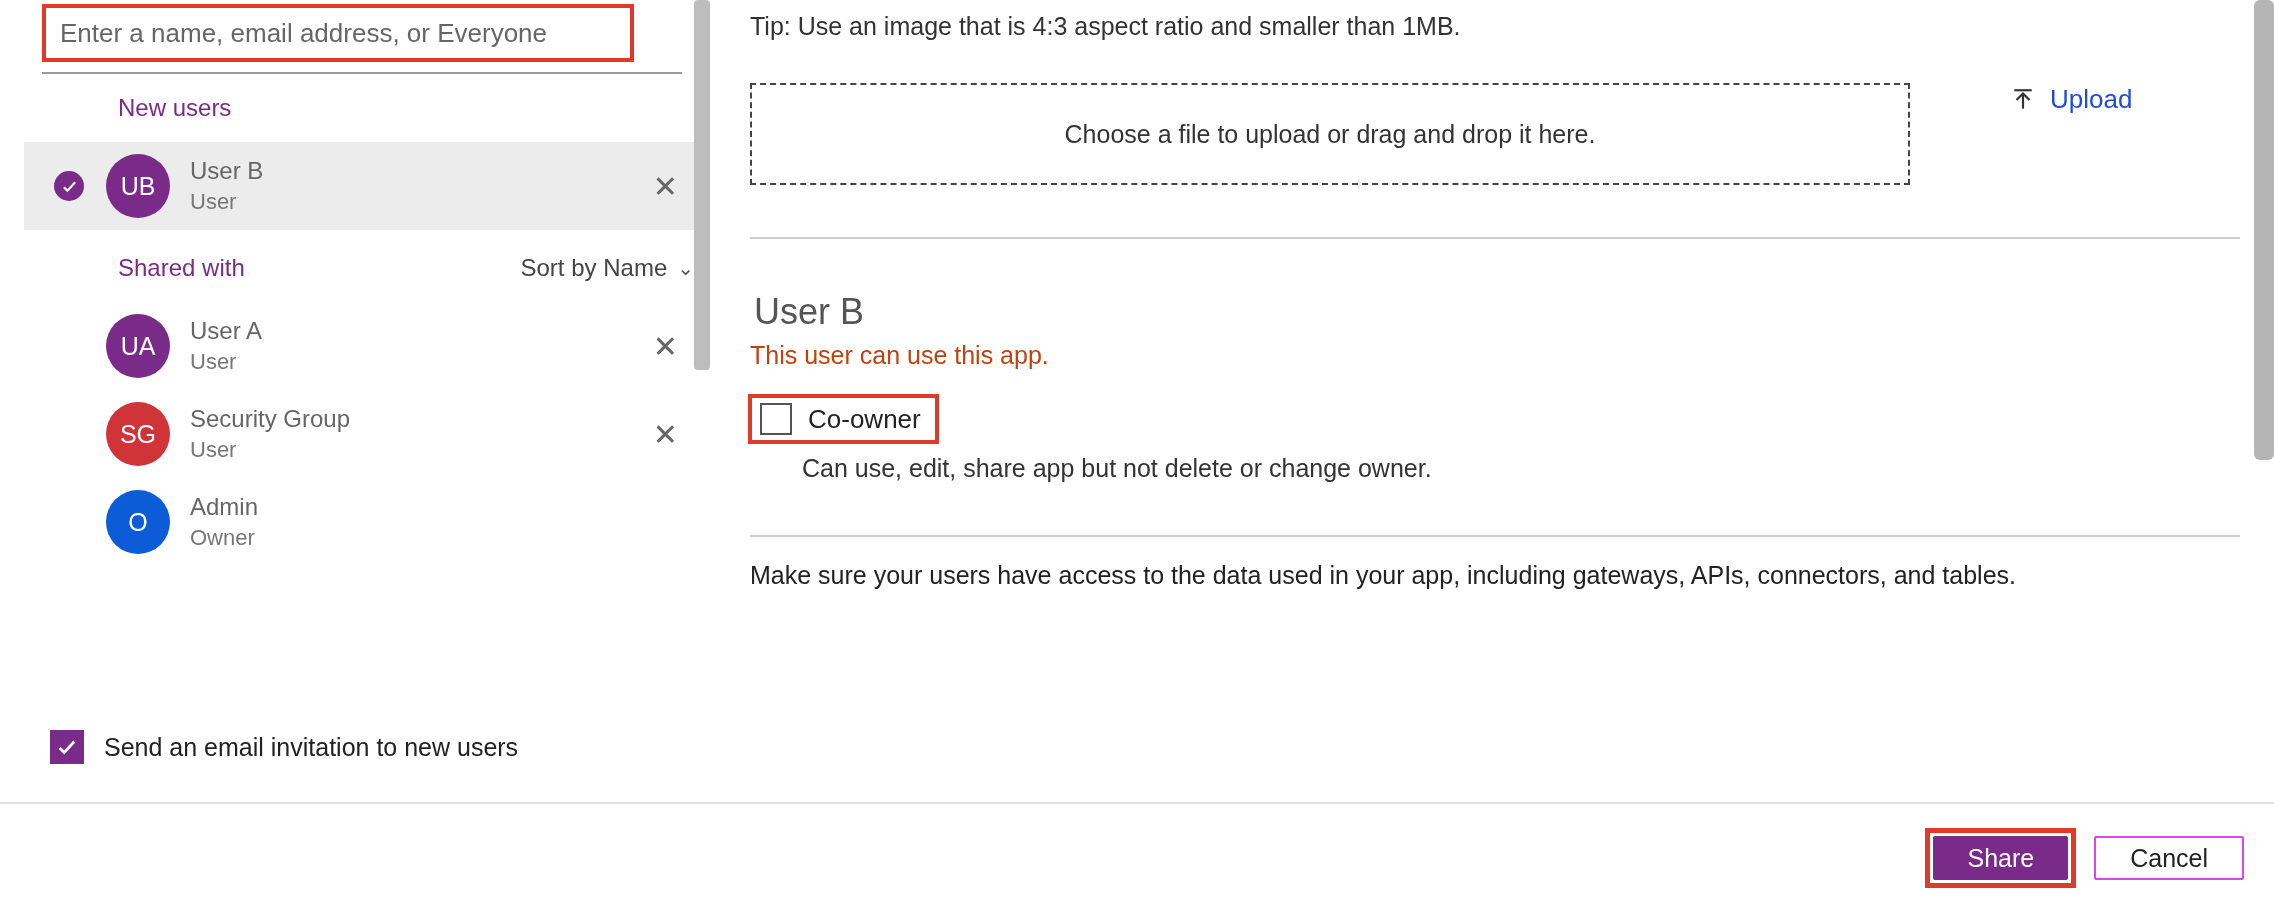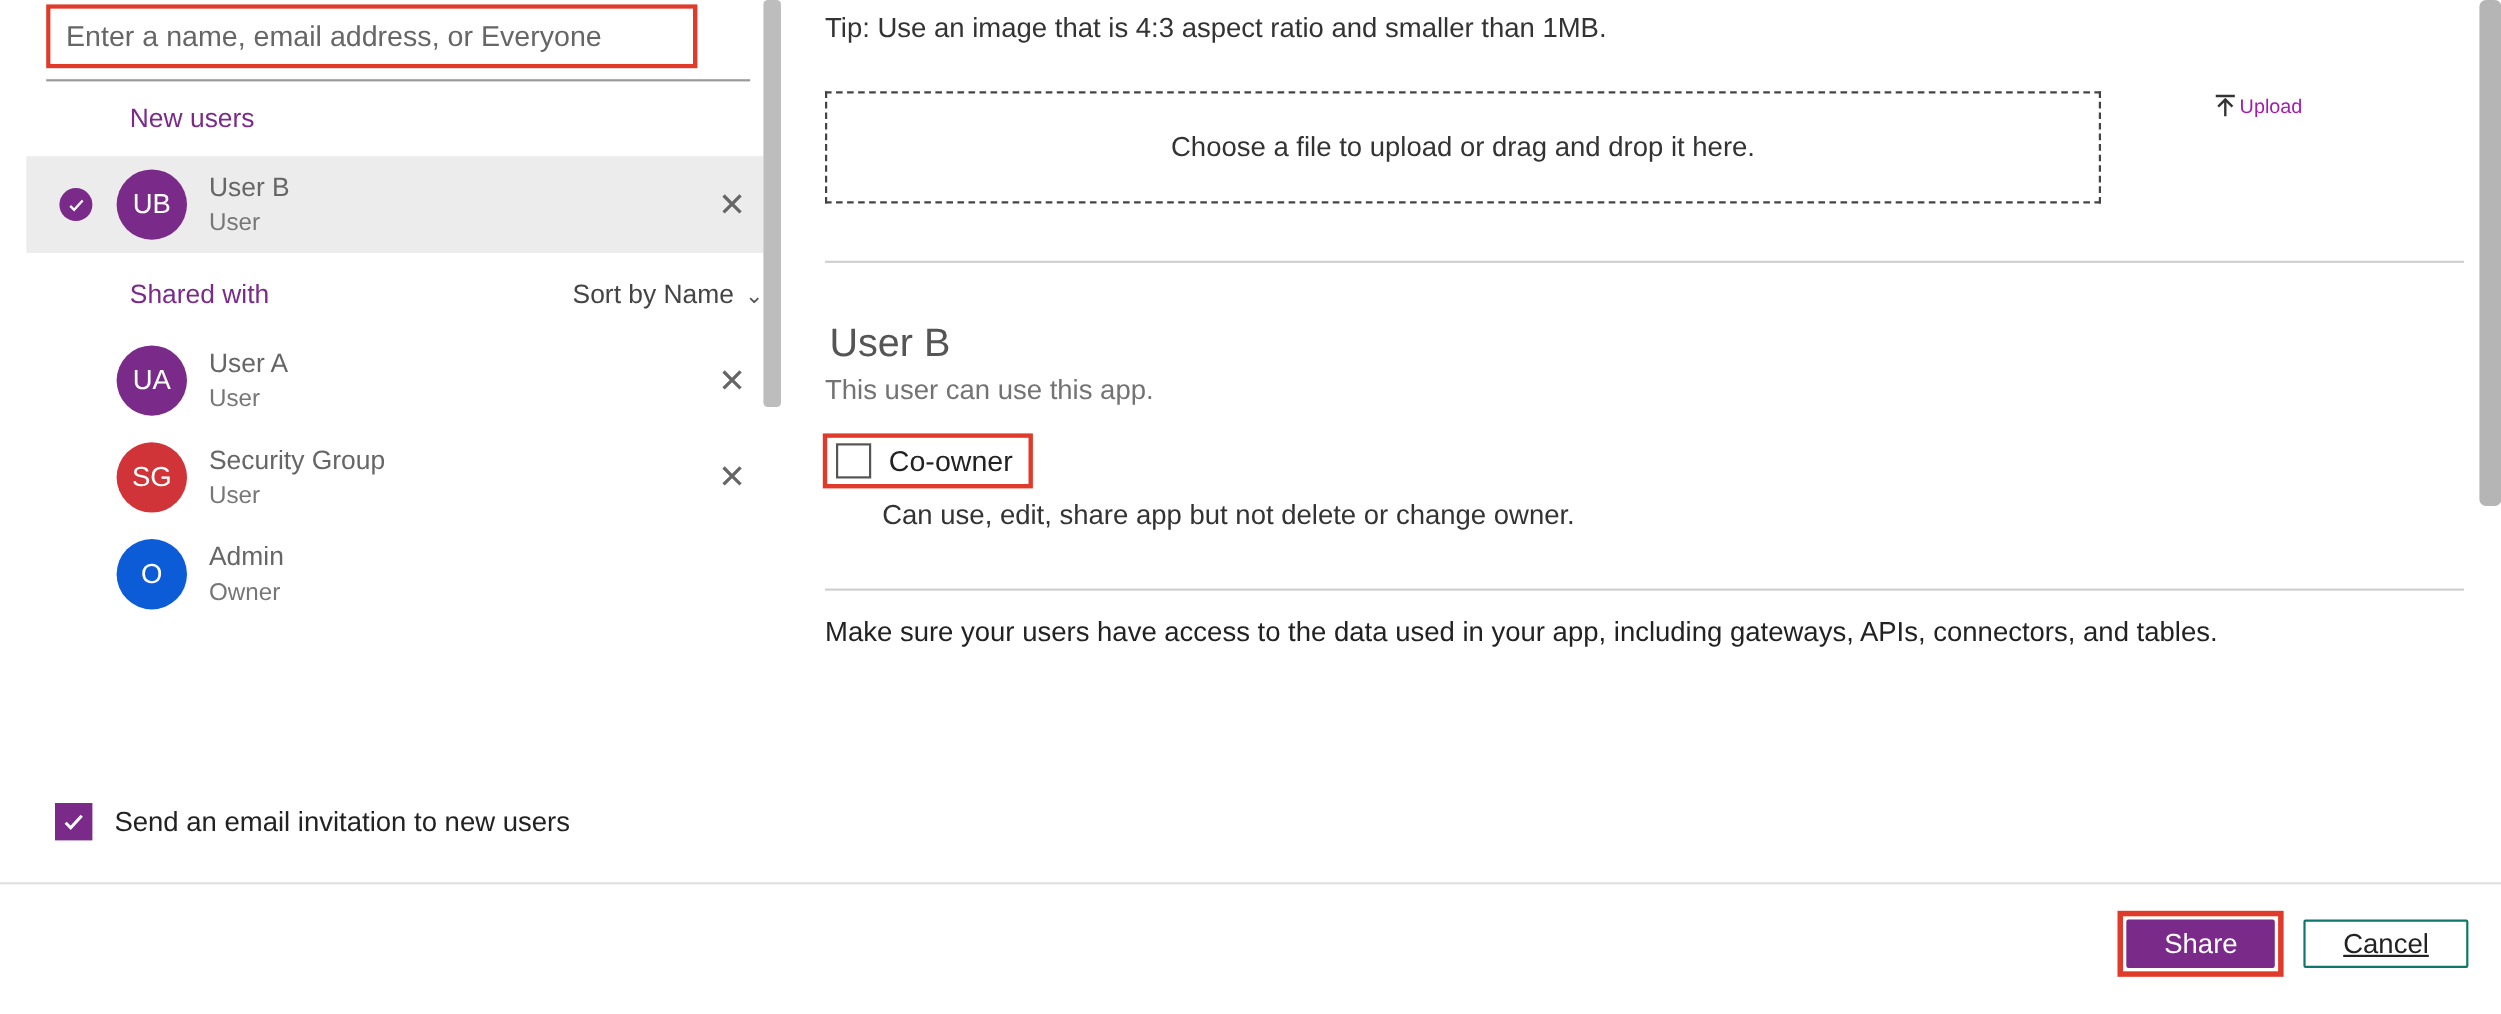--- a/index.html
+++ b/index.html
@@ -38,47 +38,47 @@
   .email-opt { position: absolute; left: 50px; top: 730px; display: flex; align-items: center; gap: 20px; }
   .check-sq { width: 34px; height: 34px; background: #7a2b8a; display: flex; align-items: center; justify-content: center; }
   .check-sq svg { width: 22px; height: 22px; }
   .email-label { font-size: 25px; color: #222; }
 
   .divider-h { position: absolute; left: 0; top: 802px; width: 2274px; border-top: 2px solid #e0e0e0; }
 
   .right-panel { position: absolute; left: 740px; top: 0; width: 1510px; }
   .tip-text { font-size: 25px; color: #333; margin-top: 12px; margin-left: 10px; }
   .dropzone { margin-top: 42px; margin-left: 10px; width: 1160px; height: 102px; border: 2px dashed #444; display: flex; align-items: center; justify-content: center; font-size: 25px; color: #333; }
-  .upload-btn { position: absolute; left: 1270px; top: 84px; display: flex; align-items: center; font-size: 18px; color: #a21caf; cursor: pointer; }
+  .upload-btn { position: absolute; left: 1270px; top: 84px; display: flex; align-items: center; gap: 14px; font-size: 26px; color: #1d4ed8; cursor: pointer; }
   .upload-icon { width: 26px; height: 26px; }
 
   .hr { border: none; border-top: 2px solid #cfcfcf; margin: 52px 0 0 10px; width: 1490px; }
 
   .right-user-title { font-size: 36px; color: #555; margin: 52px 0 0 14px; }
-  .right-user-desc  { font-size: 25px; color: #737373; margin: 8px 0 0 10px; }
+  .right-user-desc  { font-size: 25px; color: #c2410c; margin: 8px 0 0 10px; }
 
   .coowner-row { display: flex; align-items: center; margin: 24px 0 0 8px; }
   .coowner-box { border: 4px solid #e03a2a; padding: 5px 14px 5px 8px; display: flex; align-items: center; gap: 16px; }
   .cb { width: 32px; height: 32px; border: 2px solid #555; background: #fff; }
   .co-label { font-size: 26px; color: #222; }
   .co-desc { font-size: 25px; color: #333; margin: 10px 0 0 62px; }
 
   .dp-header { display: flex; align-items: center; gap: 14px; margin: 48px 0 0 10px; }
   .dp-title { font-size: 26px; font-weight: 700; color: #222; }
   .info-ic { width: 26px; height: 26px; border: 2px solid #7a2b8a; border-radius: 50%; position: relative; }
   .info-ic::after { content: "i"; position: absolute; left: 50%; top: 50%; transform: translate(-50%, -54%); color: #7a2b8a; font-style: italic; font-family: Georgia, serif; font-size: 17px; }
   .dp-body { font-size: 25px; color: #222; margin: 24px 0 0 10px; max-width: 1500px; }
 
   .right-scrollbar { position: absolute; left: 2254px; top: 0; width: 20px; height: 460px; background: #b5b5b5; border-radius: 6px; }
 
   .footer { position: absolute; right: 30px; top: 828px; display: flex; gap: 18px; align-items: center; }
   .btn { height: 44px; padding: 0 34px; font-size: 25px; border-radius: 2px; cursor: pointer; display: flex; align-items: center; }
   .btn-primary-wrap { border: 5px solid #e03a2a; padding: 3px; }
   .btn-primary { background: #7a2b8a; color: #fff; border: none; }
-  .btn-secondary { background: #fff; color: #222; border: 2px solid #0f766e; text-decoration: underline; }
+  .btn-secondary { background: #fff; color: #222; border: 2px solid #d946ef; }
 </style>
 </head>
 <body>
 
 <div class="left-panel">
 
   <div class="search-wrap">
     <input class="search-input" type="text" placeholder="Enter a name, email address, or Everyone" style="">
   </div>
   <div class="search-underline"></div>

